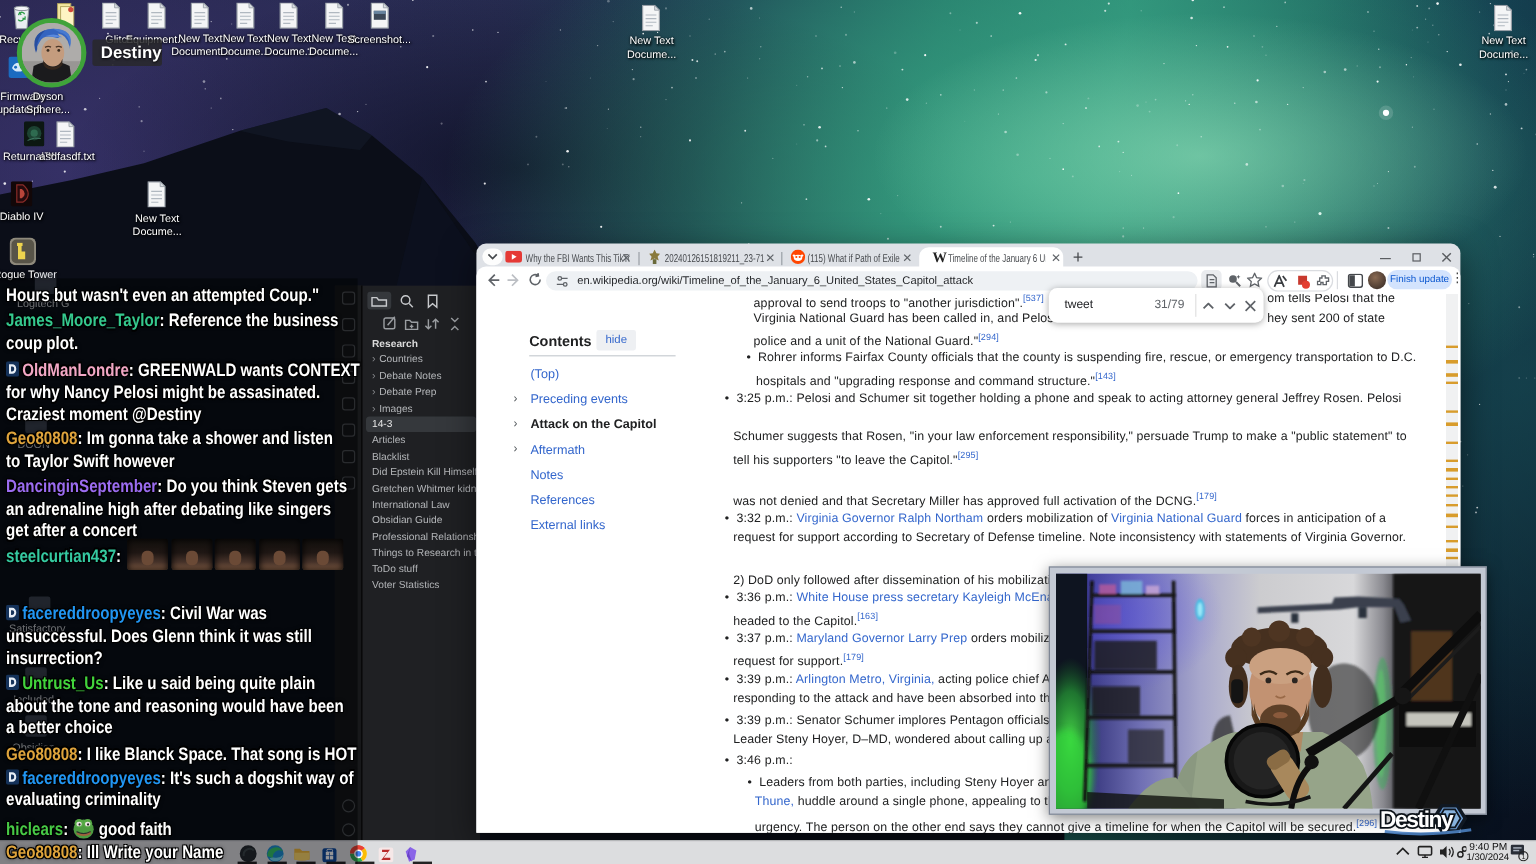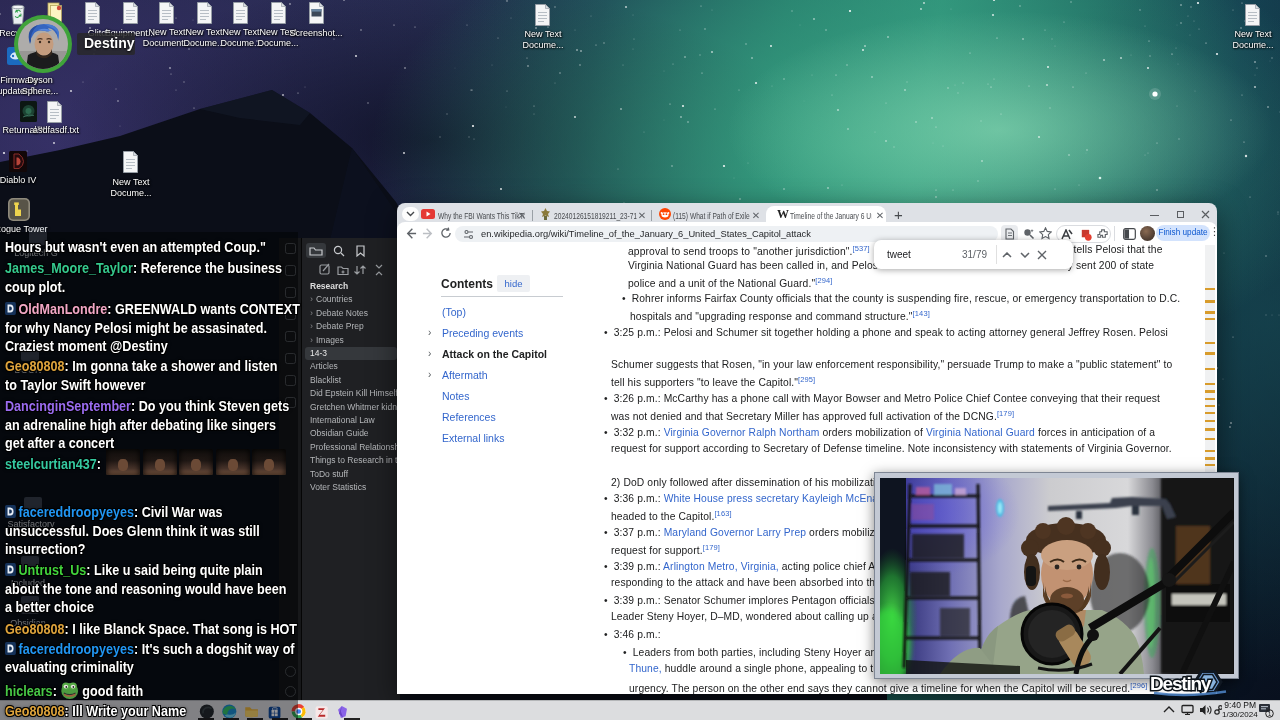--- a/index.html
+++ b/index.html
@@ -35,21 +35,21 @@
 #addrbar { position:absolute; left:58px; top:3.5px; width:543px; height:16px; background:#eef1f4; border-radius:8px;
  font-size:9.3px; color:#27292c; line-height:16px; }
 #content { position:absolute; left:0; top:42px; width:820px; height:449px; background:#fff; }
 #wikilayer { position:absolute; left:397px; top:245px; width:818px; height:449px; overflow:hidden; z-index:5; }
 #wikiinner { position:absolute; left:-397px; top:-245px; width:1280px; height:720px; }
 .wline { position:absolute; font-size:10.3px; letter-spacing:0.12px; color:#202122; white-space:nowrap; }
 .wl { color:#3366cc; text-decoration:none; }
 .wref { color:#3366cc; font-size:7.5px; }
 .tchev { color:#54595d; font-size:10px; position:absolute; left:0; top:0px; }
 #scrolltrack { position:absolute; left:1205px; top:245px; width:10px; height:449px; background:#f0f1f2; z-index:6; }
-#findbar { position:absolute; left:874px; top:240px; width:199px; height:29px; background:#fff; border-radius:7px;
+#findbar { position:absolute; left:874px; top:240px; width:179px; height:29px; background:#fff; border-radius:7px;
  box-shadow:0 1px 6px rgba(0,0,0,0.35); z-index:30; }
 #chatoverlay { position:absolute; left:0; top:232px; width:298px; height:468px; background:rgba(2,3,6,0.55); z-index:10; }
 #chattask { position:absolute; left:0; top:700px; width:298px; height:20px; background:rgba(2,3,6,0.42); z-index:52; }
 #chat { position:absolute; left:0; top:0; width:300px; height:720px; z-index:55; }
 .cline { position:absolute; left:5px; font-size:15px; font-weight:bold; color:#fff; white-space:nowrap;
  transform:scaleX(0.84); transform-origin:0 0;
  text-shadow:-1px -1px 0 #000, 1px -1px 0 #000, -1px 1px 0 #000, 1px 1px 0 #000, 0 0 4px rgba(0,0,0,0.9); }
 .cbadge { display:inline-block; width:13px; height:13px; margin-right:3px; vertical-align:-1px; }
 .emote { position:absolute; width:34px; height:26px; border-radius:2px; z-index:56;
  background:linear-gradient(180deg, #120f0d 0%, #1f1714 45%, #47332a 75%, #8a6248 100%); box-shadow:inset 0 0 6px #000; }
@@ -685,21 +685,20 @@
 <div class="wline" style="top:244px;left:628px">approval to send troops to "another jurisdiction".<sup class="wref">[537]</sup></div>
 <div class="wline" style="top:244px;left:1056px">om tells Pelosi that the</div>
 <div class="wline" style="top:260px;left:628px">Virginia National Guard has been called in, and Pelos</div>
 <div class="wline" style="top:260px;left:1056px">hey sent 200 of state</div>
 <div class="wline" style="top:276px;left:628px">police and a unit of the National Guard."<sup class="wref">[294]</sup></div>
 <div class="wline" style="top:293px;left:622px">•&nbsp;&nbsp;Rohrer informs Fairfax County officials that the county is suspending fire, rescue, or emergency transportation to D.C.</div>
 <div class="wline" style="top:309px;left:630px">hospitals and "upgrading response and command structure."<sup class="wref">[143]</sup></div>
 <div class="wline" style="top:327px;left:604px">•&nbsp;&nbsp;3:25 p.m.: Pelosi and Schumer sit together holding a phone and speak to acting attorney general Jeffrey Rosen. Pelosi</div>
 <div class="wline" style="top:359px;left:611px">Schumer suggests that Rosen, "in your law enforcement responsibility," persuade Trump to make a "public statement" to</div>
 <div class="wline" style="top:375px;left:611px">tell his supporters "to leave the Capitol."<sup class="wref">[295]</sup></div>
-<div class="wline" style="top:393px;left:604px">•&nbsp;&nbsp;3:26 p.m.: McCarthy has a phone call with Mayor Bowser and Metro Police Chief Contee conveying that their request</div>
 <div class="wline" style="top:409px;left:611px">was not denied and that Secretary Miller has approved full activation of the DCNG.<sup class="wref">[179]</sup></div>
 <div class="wline" style="top:427px;left:604px">•&nbsp;&nbsp;3:32 p.m.: <a class="wl">Virginia Governor Ralph Northam</a> orders mobilization of <a class="wl">Virginia National Guard</a> forces in anticipation of a</div>
 <div class="wline" style="top:443px;left:611px">request for support according to Secretary of Defense timeline. Note inconsistency with statements of Virginia Governor.</div>
 <div class="wline" style="top:475px;left:611px">2) DoD only followed after dissemination of his mobilization order. <sup class="wref">[179]</sup><sup class="wref">[d]</sup></div>
 <div class="wline" style="top:493px;left:604px">•&nbsp;&nbsp;3:36 p.m.: <a class="wl">White House press secretary Kayleigh McEnany</a> announces the National Guard is on its way</div>
 <div class="wline" style="top:509px;left:611px">headed to the Capitol.<sup class="wref">[163]</sup></div>
 <div class="wline" style="top:527px;left:604px">•&nbsp;&nbsp;3:37 p.m.: <a class="wl">Maryland Governor Larry Prep</a> orders mobilization of the Maryland National Guard upon</div>
 <div class="wline" style="top:543px;left:611px">request for support.<sup class="wref">[179]</sup></div>
 <div class="wline" style="top:561px;left:604px">•&nbsp;&nbsp;3:39 p.m.: <a class="wl">Arlington Metro, Virginia,</a> acting police chief Andy Penn announces that officers are</div>
 <div class="wline" style="top:577px;left:611px">responding to the attack and have been absorbed into the command structure led by Capitol</div>

